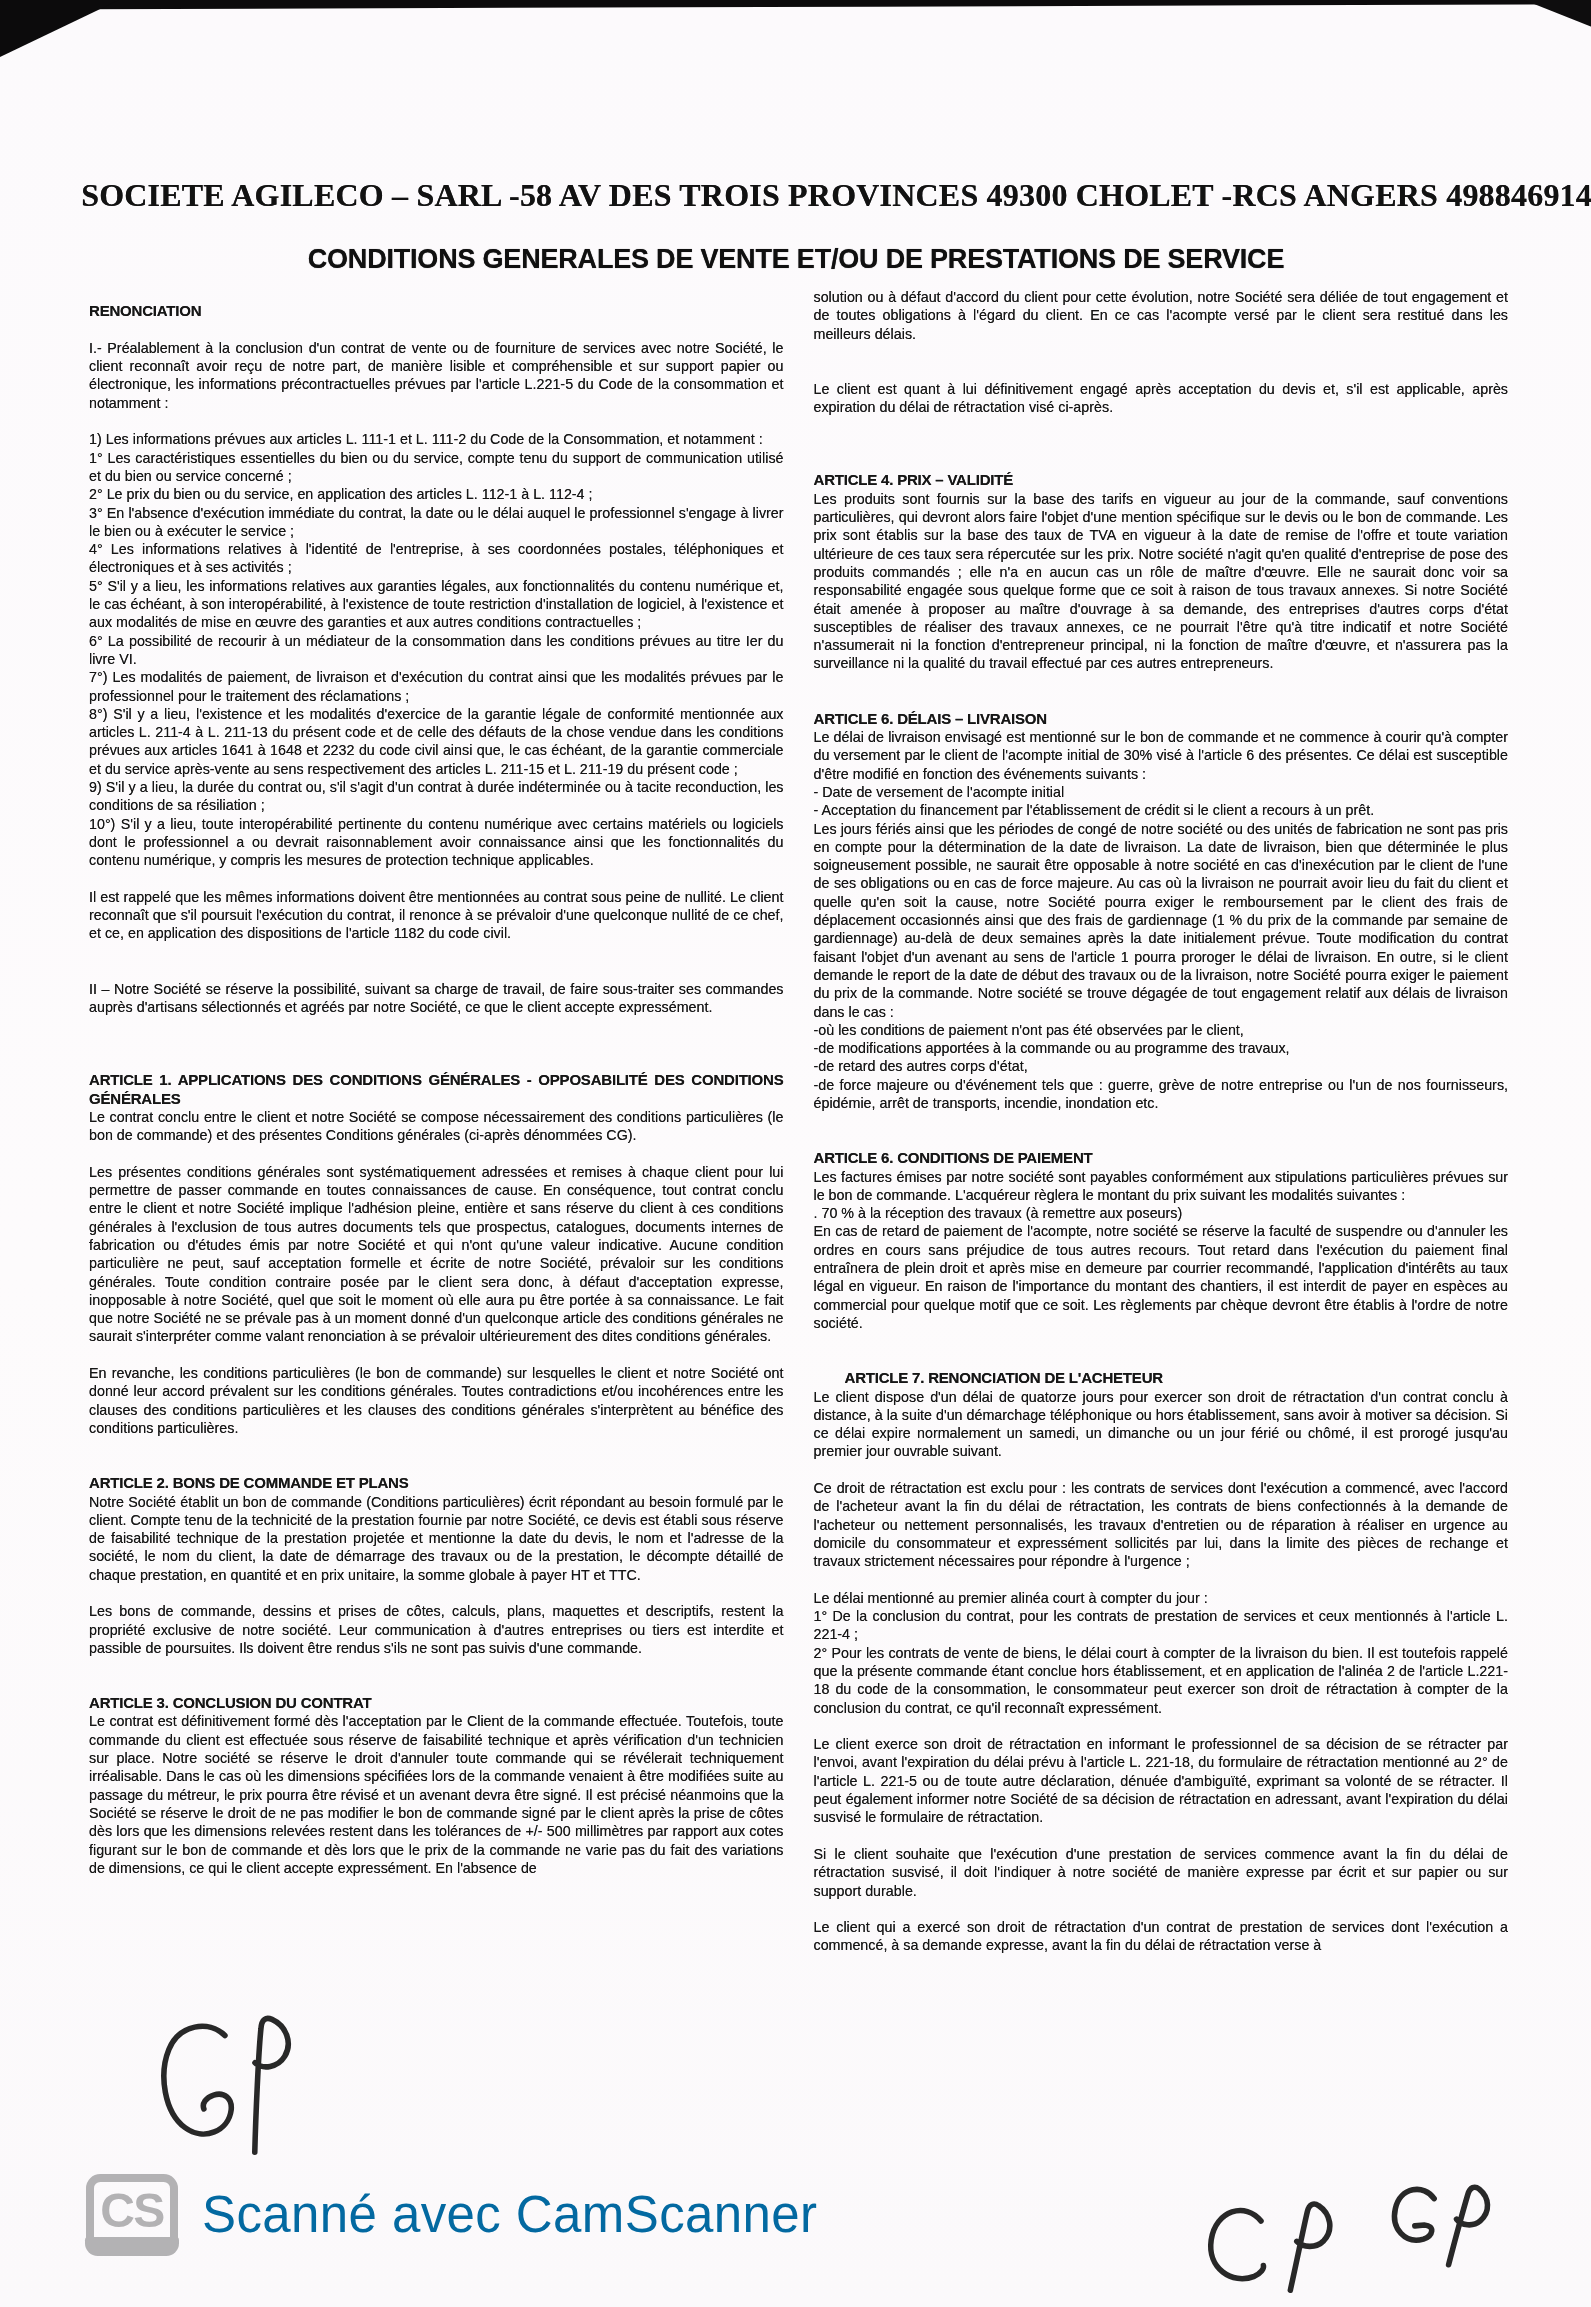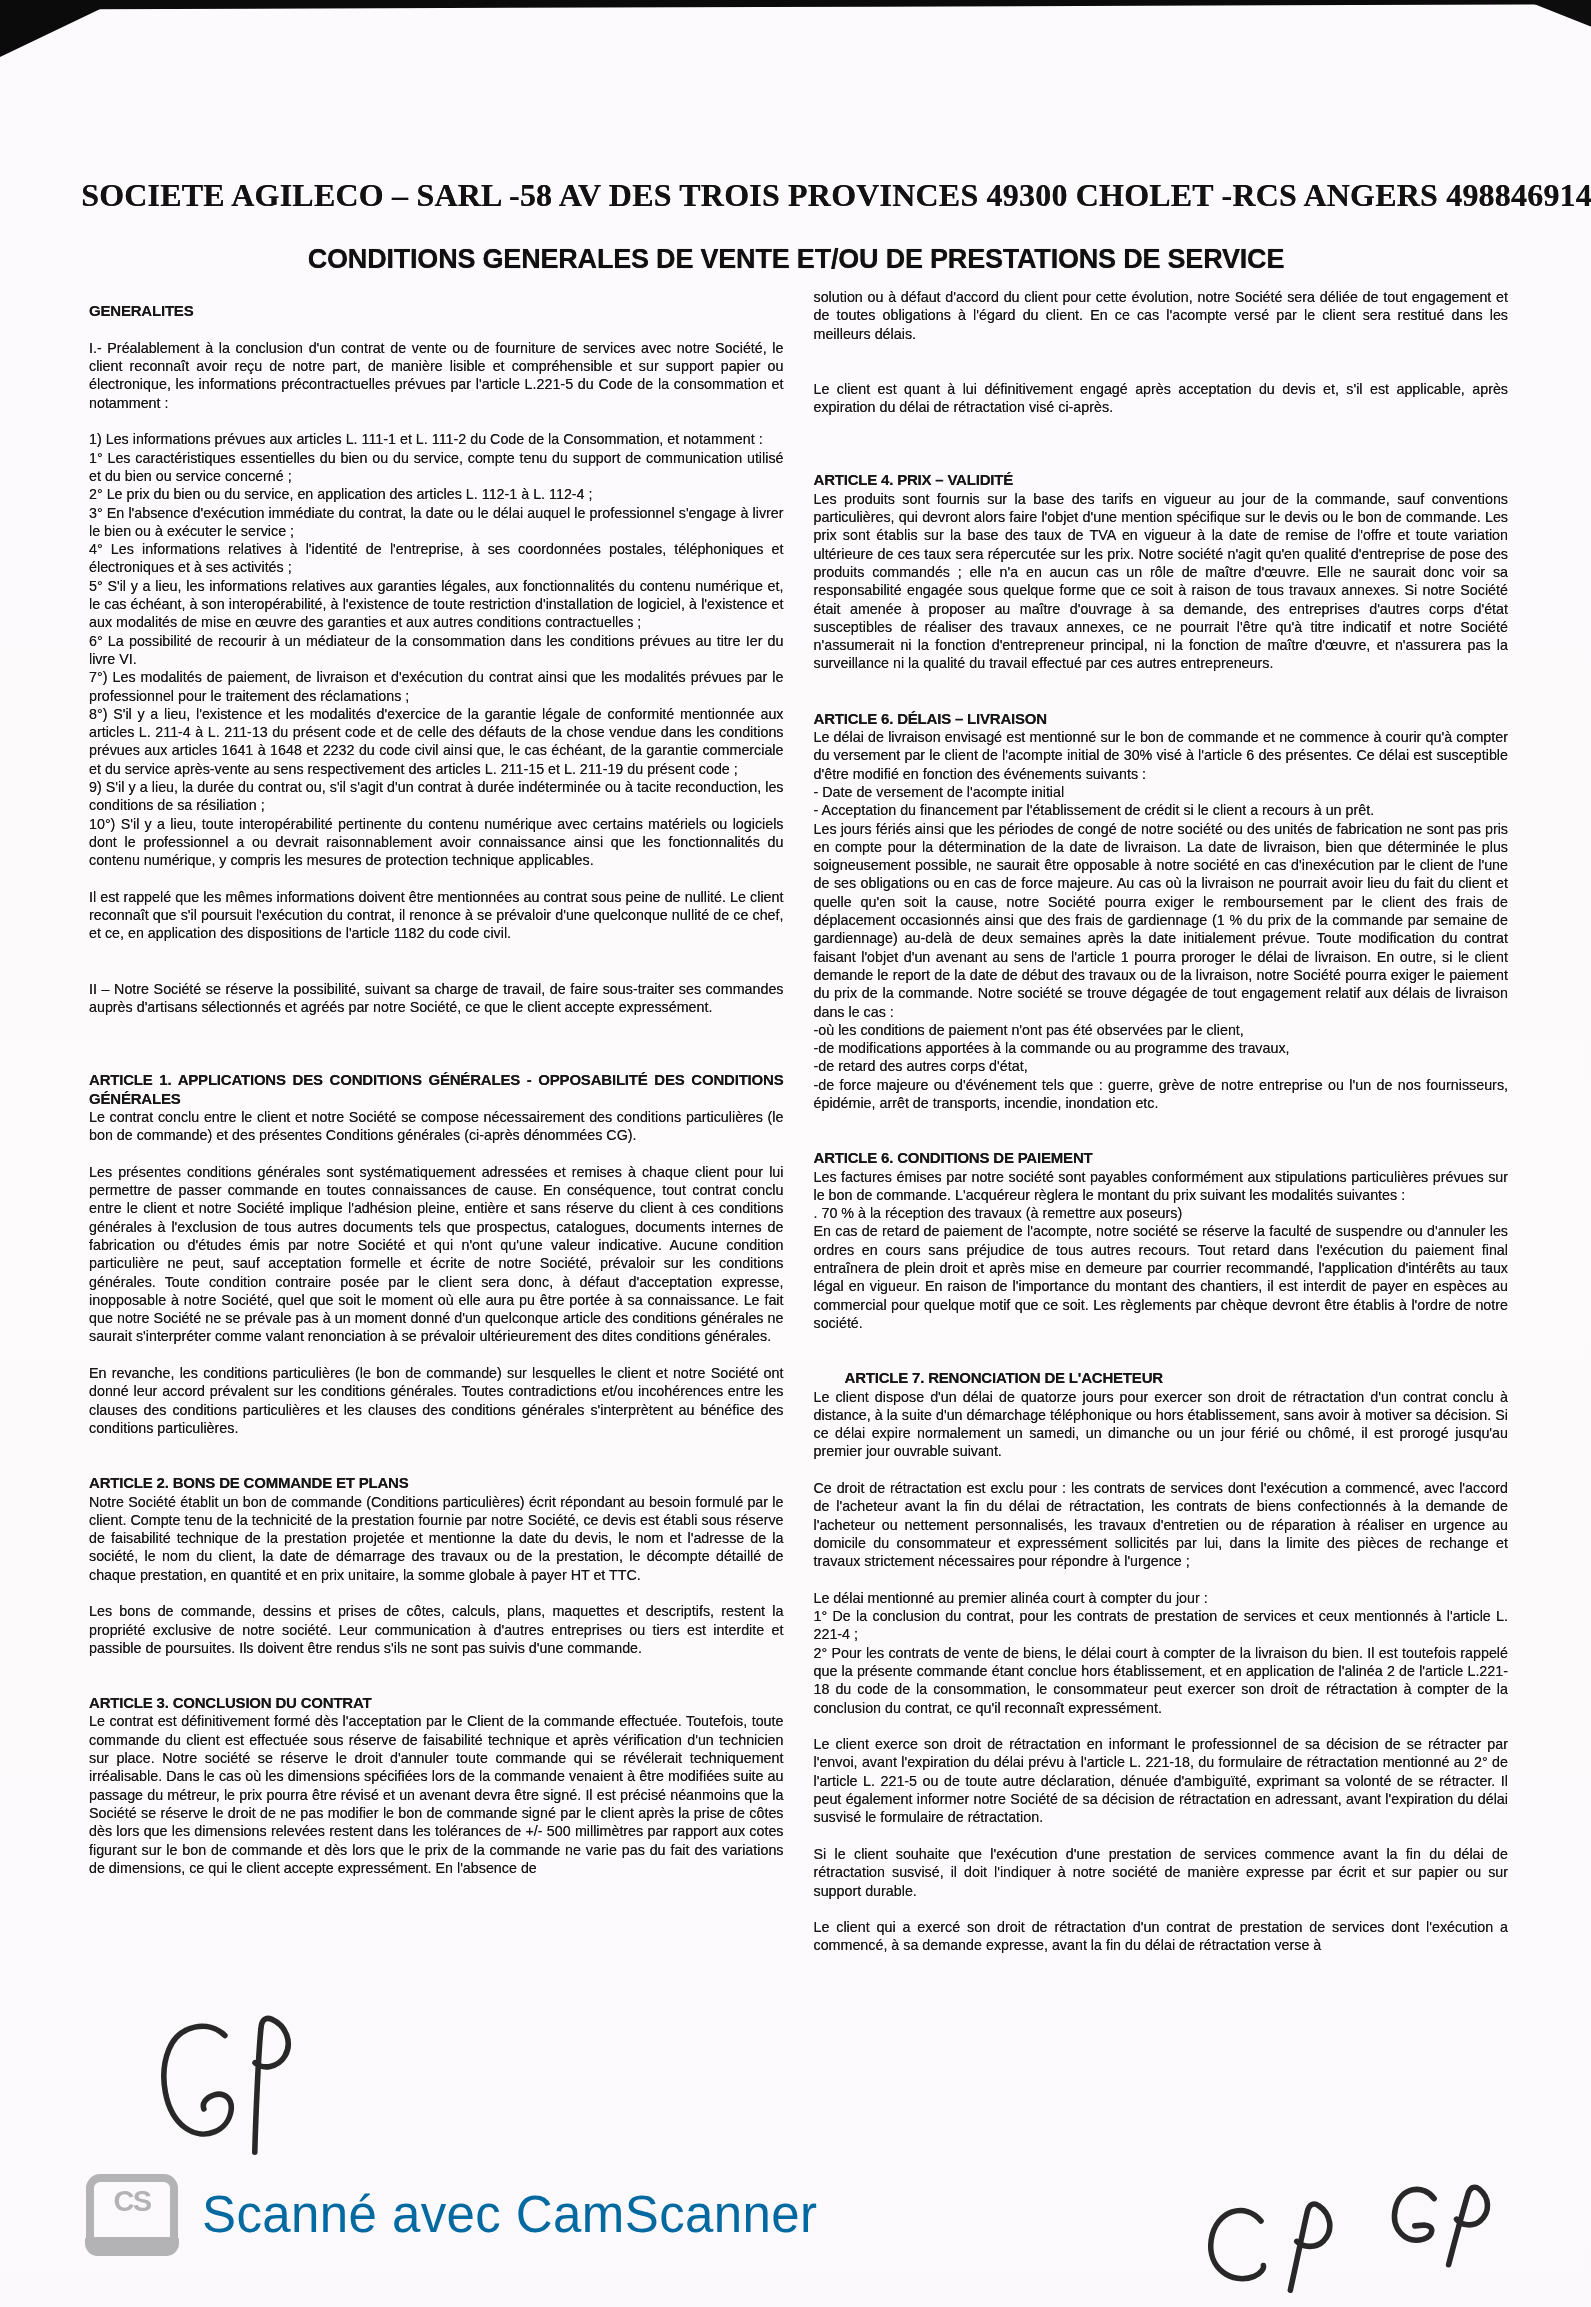--- a/index.html
+++ b/index.html
@@ -53,21 +53,21 @@
   
   .watermark{
     position:absolute;left:86px;top:2174px;
     display:flex;align-items:center;gap:24px;
   }
   .cs-logo{
     width:76px;height:65px;border:8.8px solid #b3b2b4;border-radius:14.3px;
     position:relative;display:flex;align-items:flex-start;justify-content:center;
   }
   .cs-logo-text{
-    font-weight:700;font-size:29px;color:#b3b2b4;line-height:1;margin-top:4.8px;
+    font-weight:700;font-size:48px;color:#b3b2b4;line-height:1;margin-top:4.8px;
     letter-spacing:-1.6px;
   }
   .cs-logo-bar{
     position:absolute;left:-8.8px;right:-8.8px;bottom:-8.8px;height:19px;
     background:#b3b2b4;border-radius:3.2px 3.2px 12.7px 12.7px;
   }
   .wm-label{
     font-size:51px;color:#0369a1;font-weight:400;letter-spacing:0.4px;
     white-space:nowrap;
   }
@@ -79,21 +79,21 @@
 
   <div class="edge-top"></div>
   <div class="edge-tl"></div>
   <div class="edge-tr"></div>
 
   <div class="company">SOCIETE AGILECO – SARL -58 AV DES TROIS PROVINCES 49300 CHOLET -RCS ANGERS 498846914</div>
   <div class="doc-title">CONDITIONS GENERALES DE VENTE ET/OU DE PRESTATIONS DE SERVICE</div>
 
   <div class="columns">
     <div class="col col-left">
-        <div class="b-heading">GENERALITES</div>
+        <div class="b-heading">RENONCIATION</div>
         <div class="b-para" style="margin-top: 18.3px;">I.- Préalablement à la conclusion d'un contrat de vente ou de fourniture de services avec notre Société, le client reconnaît avoir reçu de notre part, de manière lisible et compréhensible et sur support papier ou électronique, les informations précontractuelles prévues par l'article L.221-5 du Code de la consommation et notamment :</div>
         <div class="b-lines">
           <div class="b-line">1) Les informations prévues aux articles L. 111-1 et L. 111-2 du Code de la Consommation, et notamment :</div>
           <div class="b-line">1° Les caractéristiques essentielles du bien ou du service, compte tenu du support de communication utilisé et du bien ou service concerné ;</div>
           <div class="b-line">2° Le prix du bien ou du service, en application des articles L. 112-1 à L. 112-4 ;</div>
           <div class="b-line">3° En l'absence d'exécution immédiate du contrat, la date ou le délai auquel le professionnel s'engage à livrer le bien ou à exécuter le service ;</div>
           <div class="b-line">4° Les informations relatives à l'identité de l'entreprise, à ses coordonnées postales, téléphoniques et électroniques et à ses activités ;</div>
           <div class="b-line">5° S'il y a lieu, les informations relatives aux garanties légales, aux fonctionnalités du contenu numérique et, le cas échéant, à son interopérabilité, à l'existence de toute restriction d'installation de logiciel, à l'existence et aux modalités de mise en œuvre des garanties et aux autres conditions contractuelles ;</div>
           <div class="b-line">6° La possibilité de recourir à un médiateur de la consommation dans les conditions prévues au titre Ier du livre VI.</div>
           <div class="b-line">7°) Les modalités de paiement, de livraison et d'exécution du contrat ainsi que les modalités prévues par le professionnel pour le traitement des réclamations ;</div>

